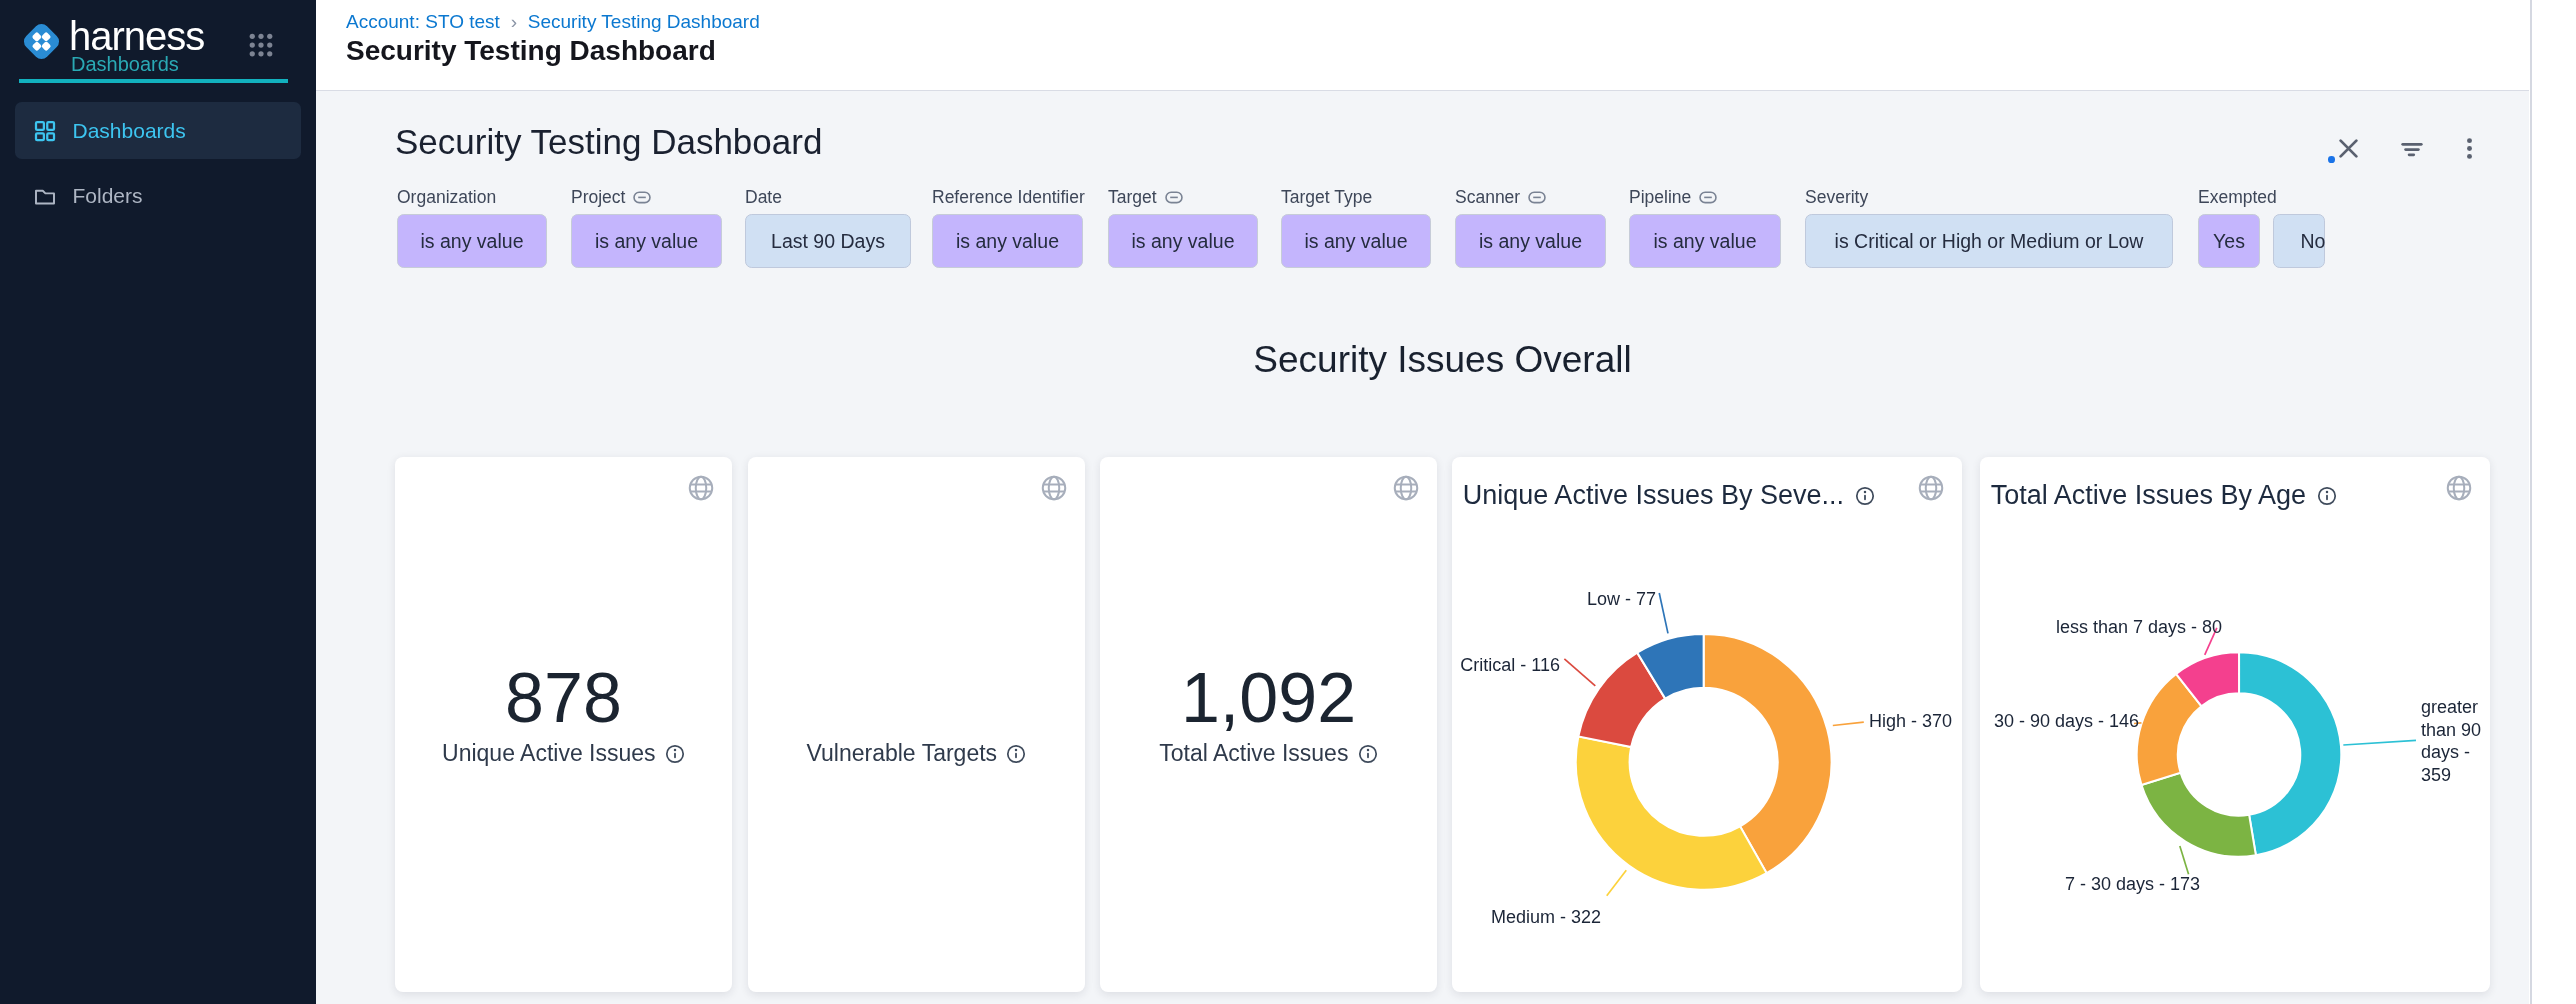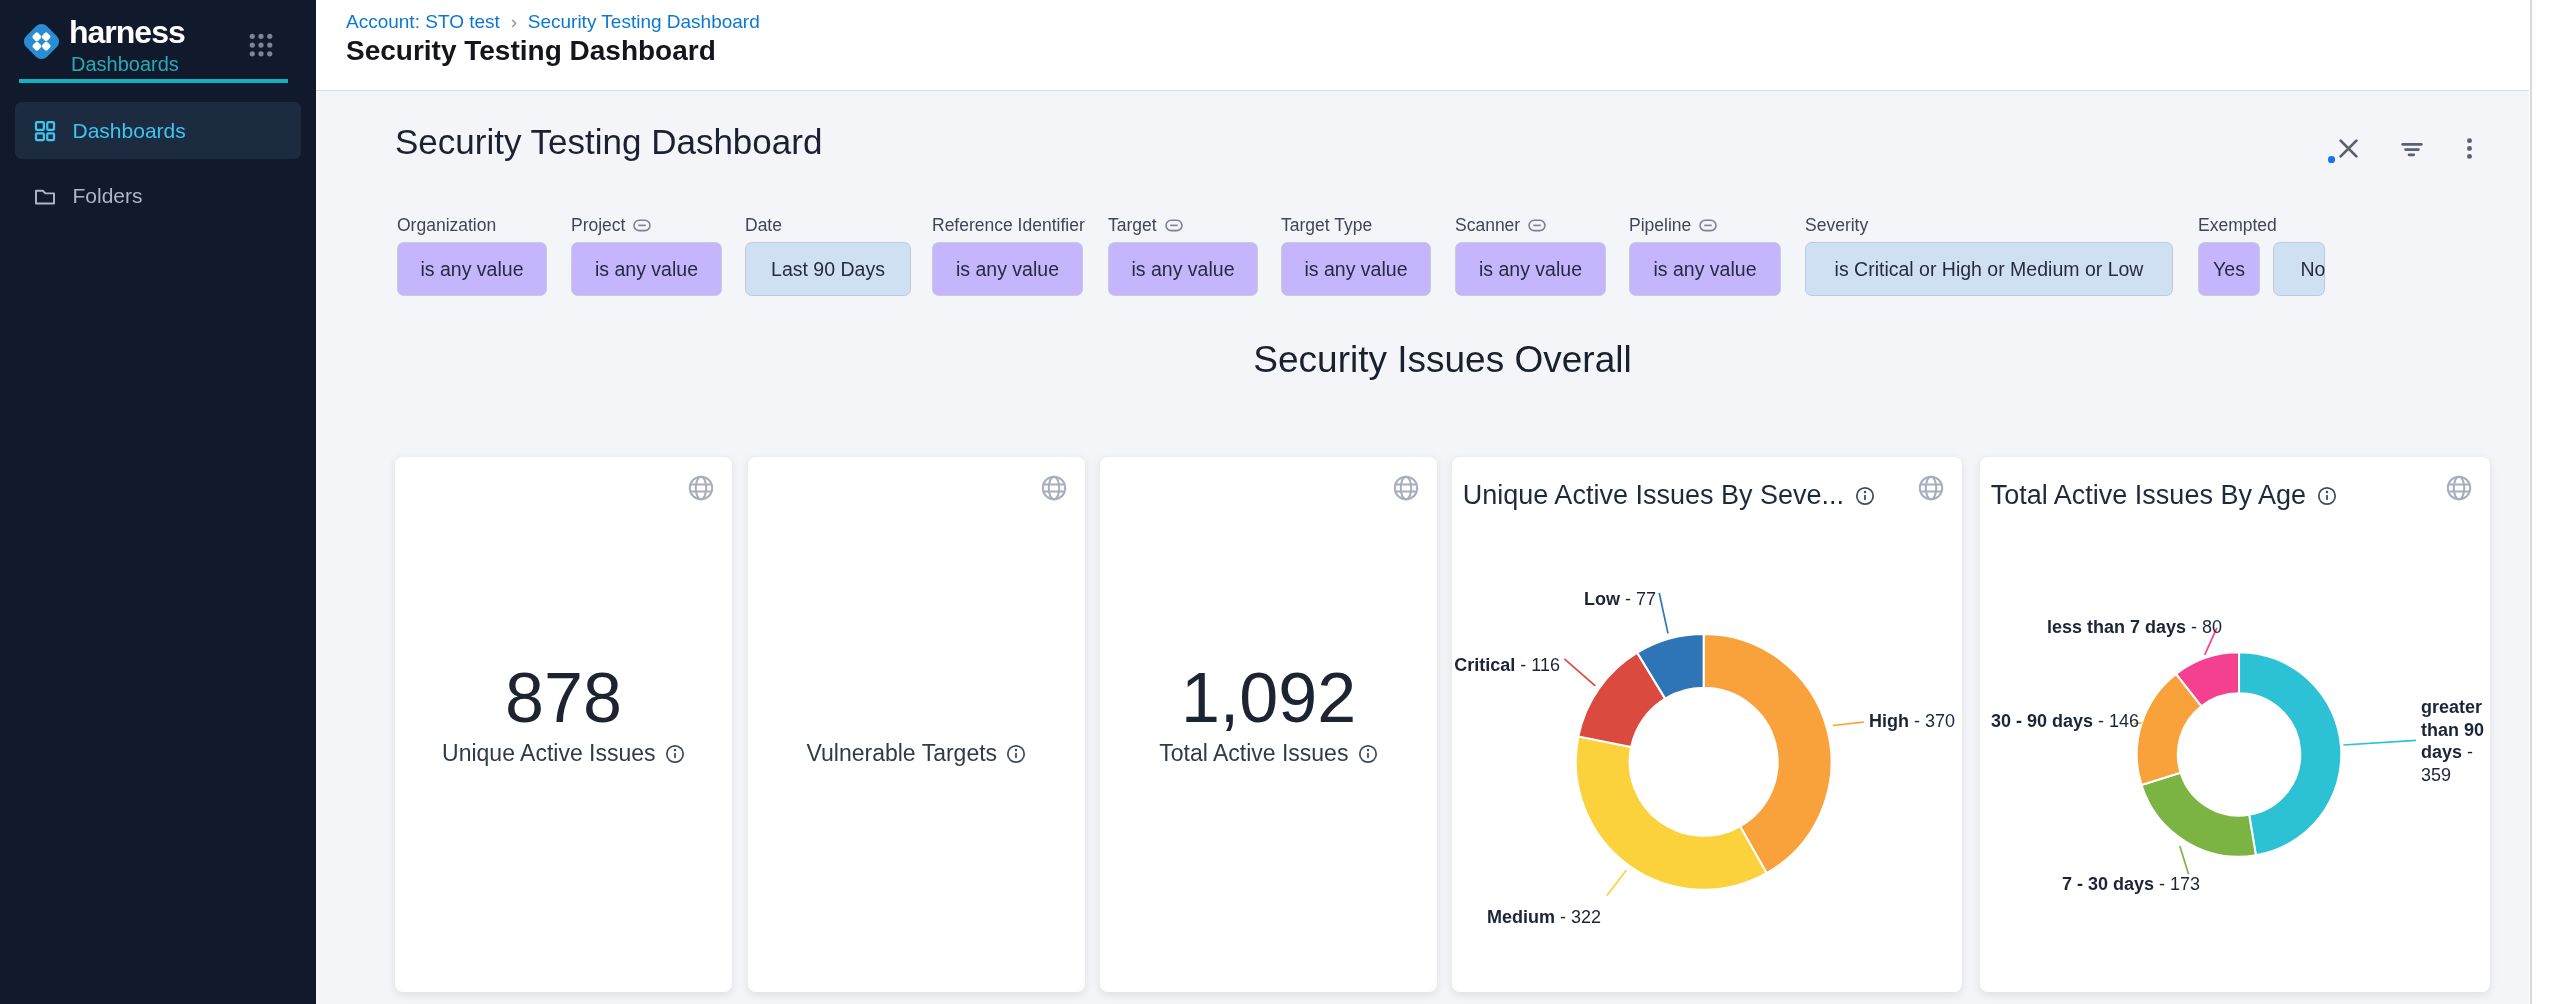--- a/index.html
+++ b/index.html
@@ -1,21 +1,21 @@
 <!DOCTYPE html>
 <html style="font-size:10.8px"><head>
 <meta charset="utf-8">
 <style>
   html,body{margin:0;padding:0}
   body{width:2576px;height:1005px;position:relative;overflow:hidden;background:#ffffff;
        font-family:"Liberation Sans",sans-serif;color:#1B2537}
   
   .sidebar{position:absolute;left:0;top:0;width:316px;height:1005px;background:#101A2C}
   .logo{position:absolute;left:17.5px;top:17.5px;width:47px;height:47px}
-  .brand{position:absolute;left:69px;top:13.5px;font-size:32px;font-weight:700;color:#fff;letter-spacing:-1px}
+  .brand{position:absolute;left:69px;top:13.5px;font-size:40px;font-weight:400;color:#fff;letter-spacing:-1px}
   .brand-sub{position:absolute;left:71px;top:53px;font-size:20px;color:#2AA9B4}
   .apps-icon{position:absolute;left:246px;top:30px;color:#7D8493;cursor:pointer}
   .tab-underline{position:absolute;left:19px;top:79px;width:269px;height:4px;background:#12B1BE}
   .nav{position:absolute;left:0;top:102px;width:316px}
   .nav-item{height:57px;margin:0 15px 8px 15px;border-radius:6.7px;display:flex;align-items:center;
             gap:16px;padding:0 17.5px;font-size:21px;color:#AEB6C4;cursor:pointer;box-sizing:border-box}
   .nav-item.active{background:#1D2B40;color:#3DC5F0}
   .nav-item .nicon{display:flex;align-items:center}
   
   .header{position:absolute;left:316px;top:0;width:2213px;height:91px;background:#fff;
@@ -25,21 +25,21 @@
   .crumb-sep{color:#8A94A6;font-size:19px}
   .header-title{position:absolute;left:30px;top:35px;font-size:28px;font-weight:700;color:#15161D}
   .right-strip{position:absolute;left:2530px;top:0;width:46px;height:1005px;background:#fff;
                border-left:2px solid #D5D8E1;box-sizing:border-box}
   
   .content{position:absolute;left:316px;top:91px;width:2213px;height:914px;background:#F3F5F8;overflow:hidden}
   .panel-title{position:absolute;left:79px;top:31px;font-size:35px;font-weight:400;color:#1A2130}
   .toolbar-icon{position:absolute;top:44px;color:#5A6170;cursor:pointer}
   .blue-dot{position:absolute;left:2012px;top:65px;width:6.7px;height:6.7px;border-radius:50%;background:#1A73E8}
   
-  .filters{position:absolute;left:0;top:124px;width:2213px;height:94px}
+  .filters{position:absolute;left:0;top:96px;width:2213px;height:94px}
   .filter-group{position:absolute;top:0}
   .filter-label{display:flex;align-items:center;gap:8px;font-size:17.5px;color:#3E4759;height:21.5px;white-space:nowrap}
   .filter-label .link-ic{color:#7A8394;display:flex}
   .filter-btn{position:absolute;top:27px;height:54px;border:1.3px solid #C6CCD8;border-radius:6.7px;
               background:#c4b5fd;display:flex;align-items:center;justify-content:center;
               font-size:19.5px;color:#252C3F;box-sizing:border-box;cursor:pointer;white-space:nowrap}
   .filter-btn.hl{background:#D0E0F3;border-color:#BFC9DC}
   
   .section-heading{position:absolute;left:79px;top:248px;width:2095px;text-align:center;
                    font-size:37px;font-weight:400;color:#19212F}
@@ -52,21 +52,21 @@
   .stat-value{position:absolute;top:201px;left:0;width:100%;text-align:center;font-size:70px;
               font-weight:400;color:#1B2430}
   .stat-label{position:absolute;top:283px;left:0;width:100%;display:flex;justify-content:center;
               align-items:center;gap:9.4px;font-size:23px;color:#2F3A4B}
   .info-ic{color:#3F4B5C;display:flex}
   .chart-title{position:absolute;top:23px;left:10.8px;display:flex;align-items:center;gap:10.8px;
                font-size:27px;font-weight:500;color:#1D2A3E;max-width:431px}
   .chart-title .t{white-space:nowrap;overflow:hidden}
   .chart-svg{position:absolute;left:0;top:0}
   .slice-label{position:absolute;font-size:18px;color:#1B2537;white-space:nowrap;line-height:1.25}
-  .slice-label b{font-weight:700}
+  .slice-label b{font-weight:400}
   .slice-label.right{text-align:right}
   .slice-label.wrap{white-space:normal}
 </style>
 </head>
 <body>
 
 <div class="sidebar">
   <span class="logo">
     <svg viewBox="0 0 48 48" width="47" height="47">
       <rect x="9" y="9" width="30" height="30" rx="8" fill="#2A8CD4" transform="rotate(45 24 24)"></rect>

